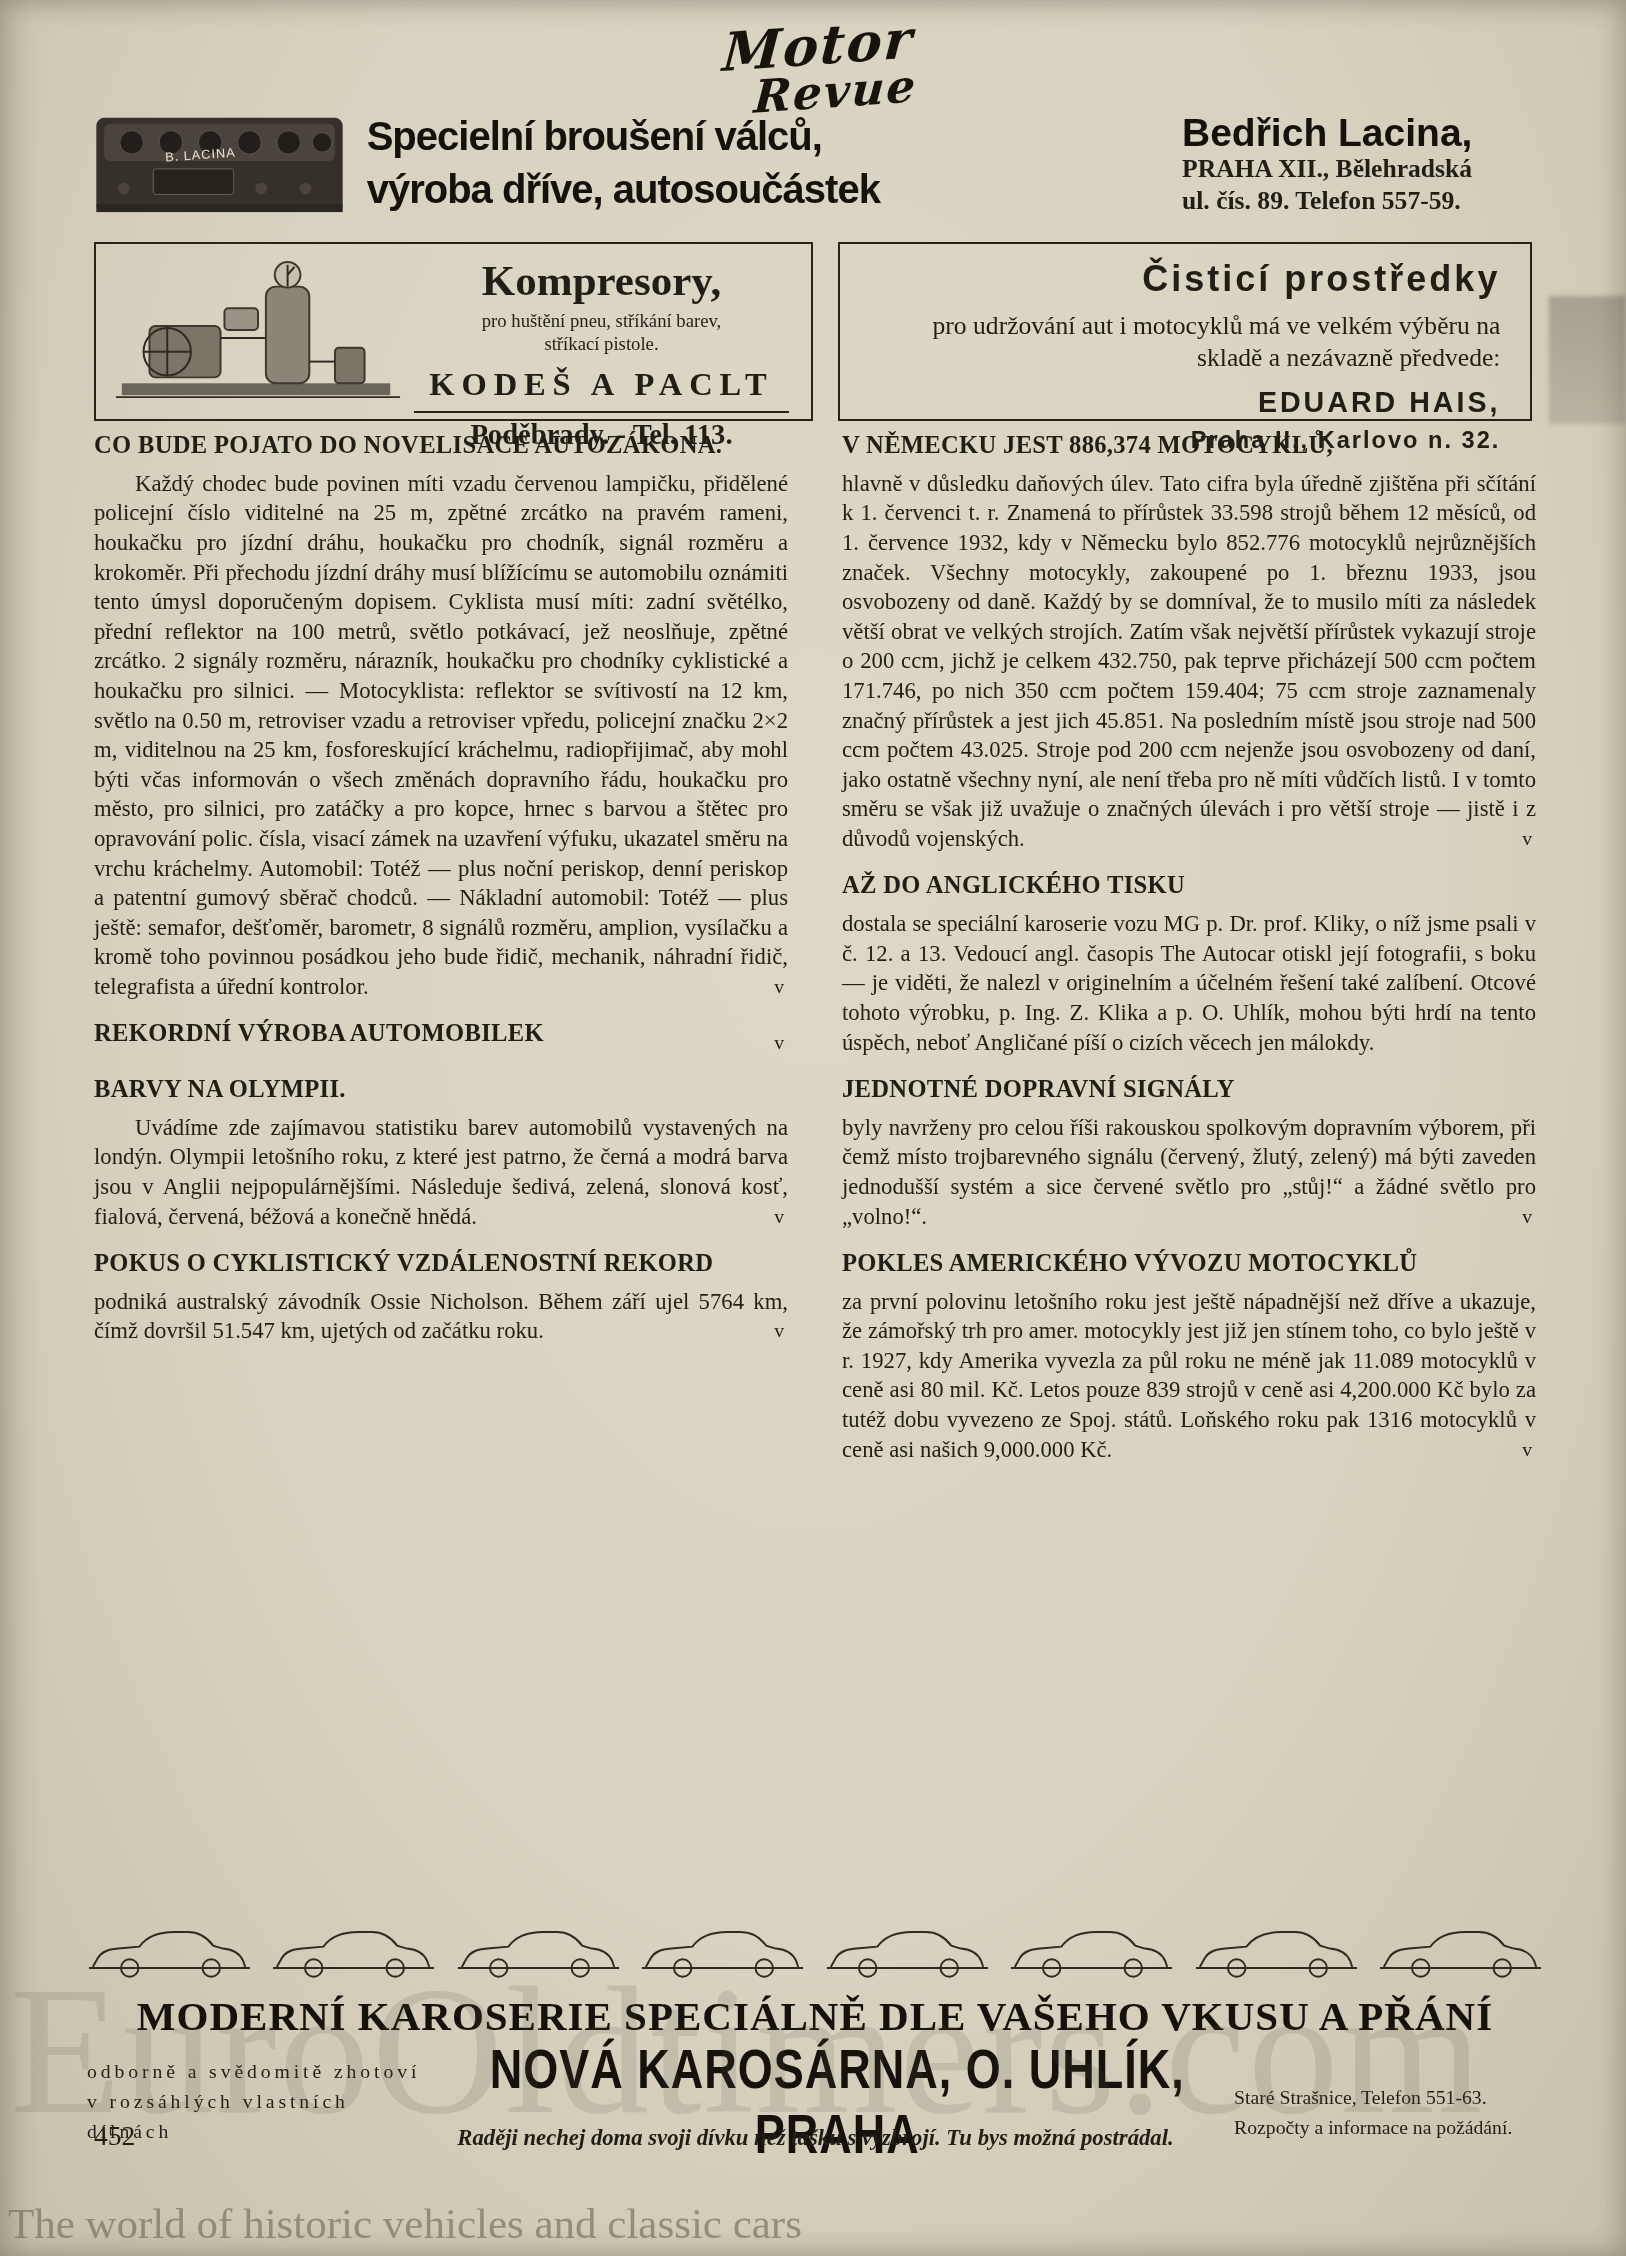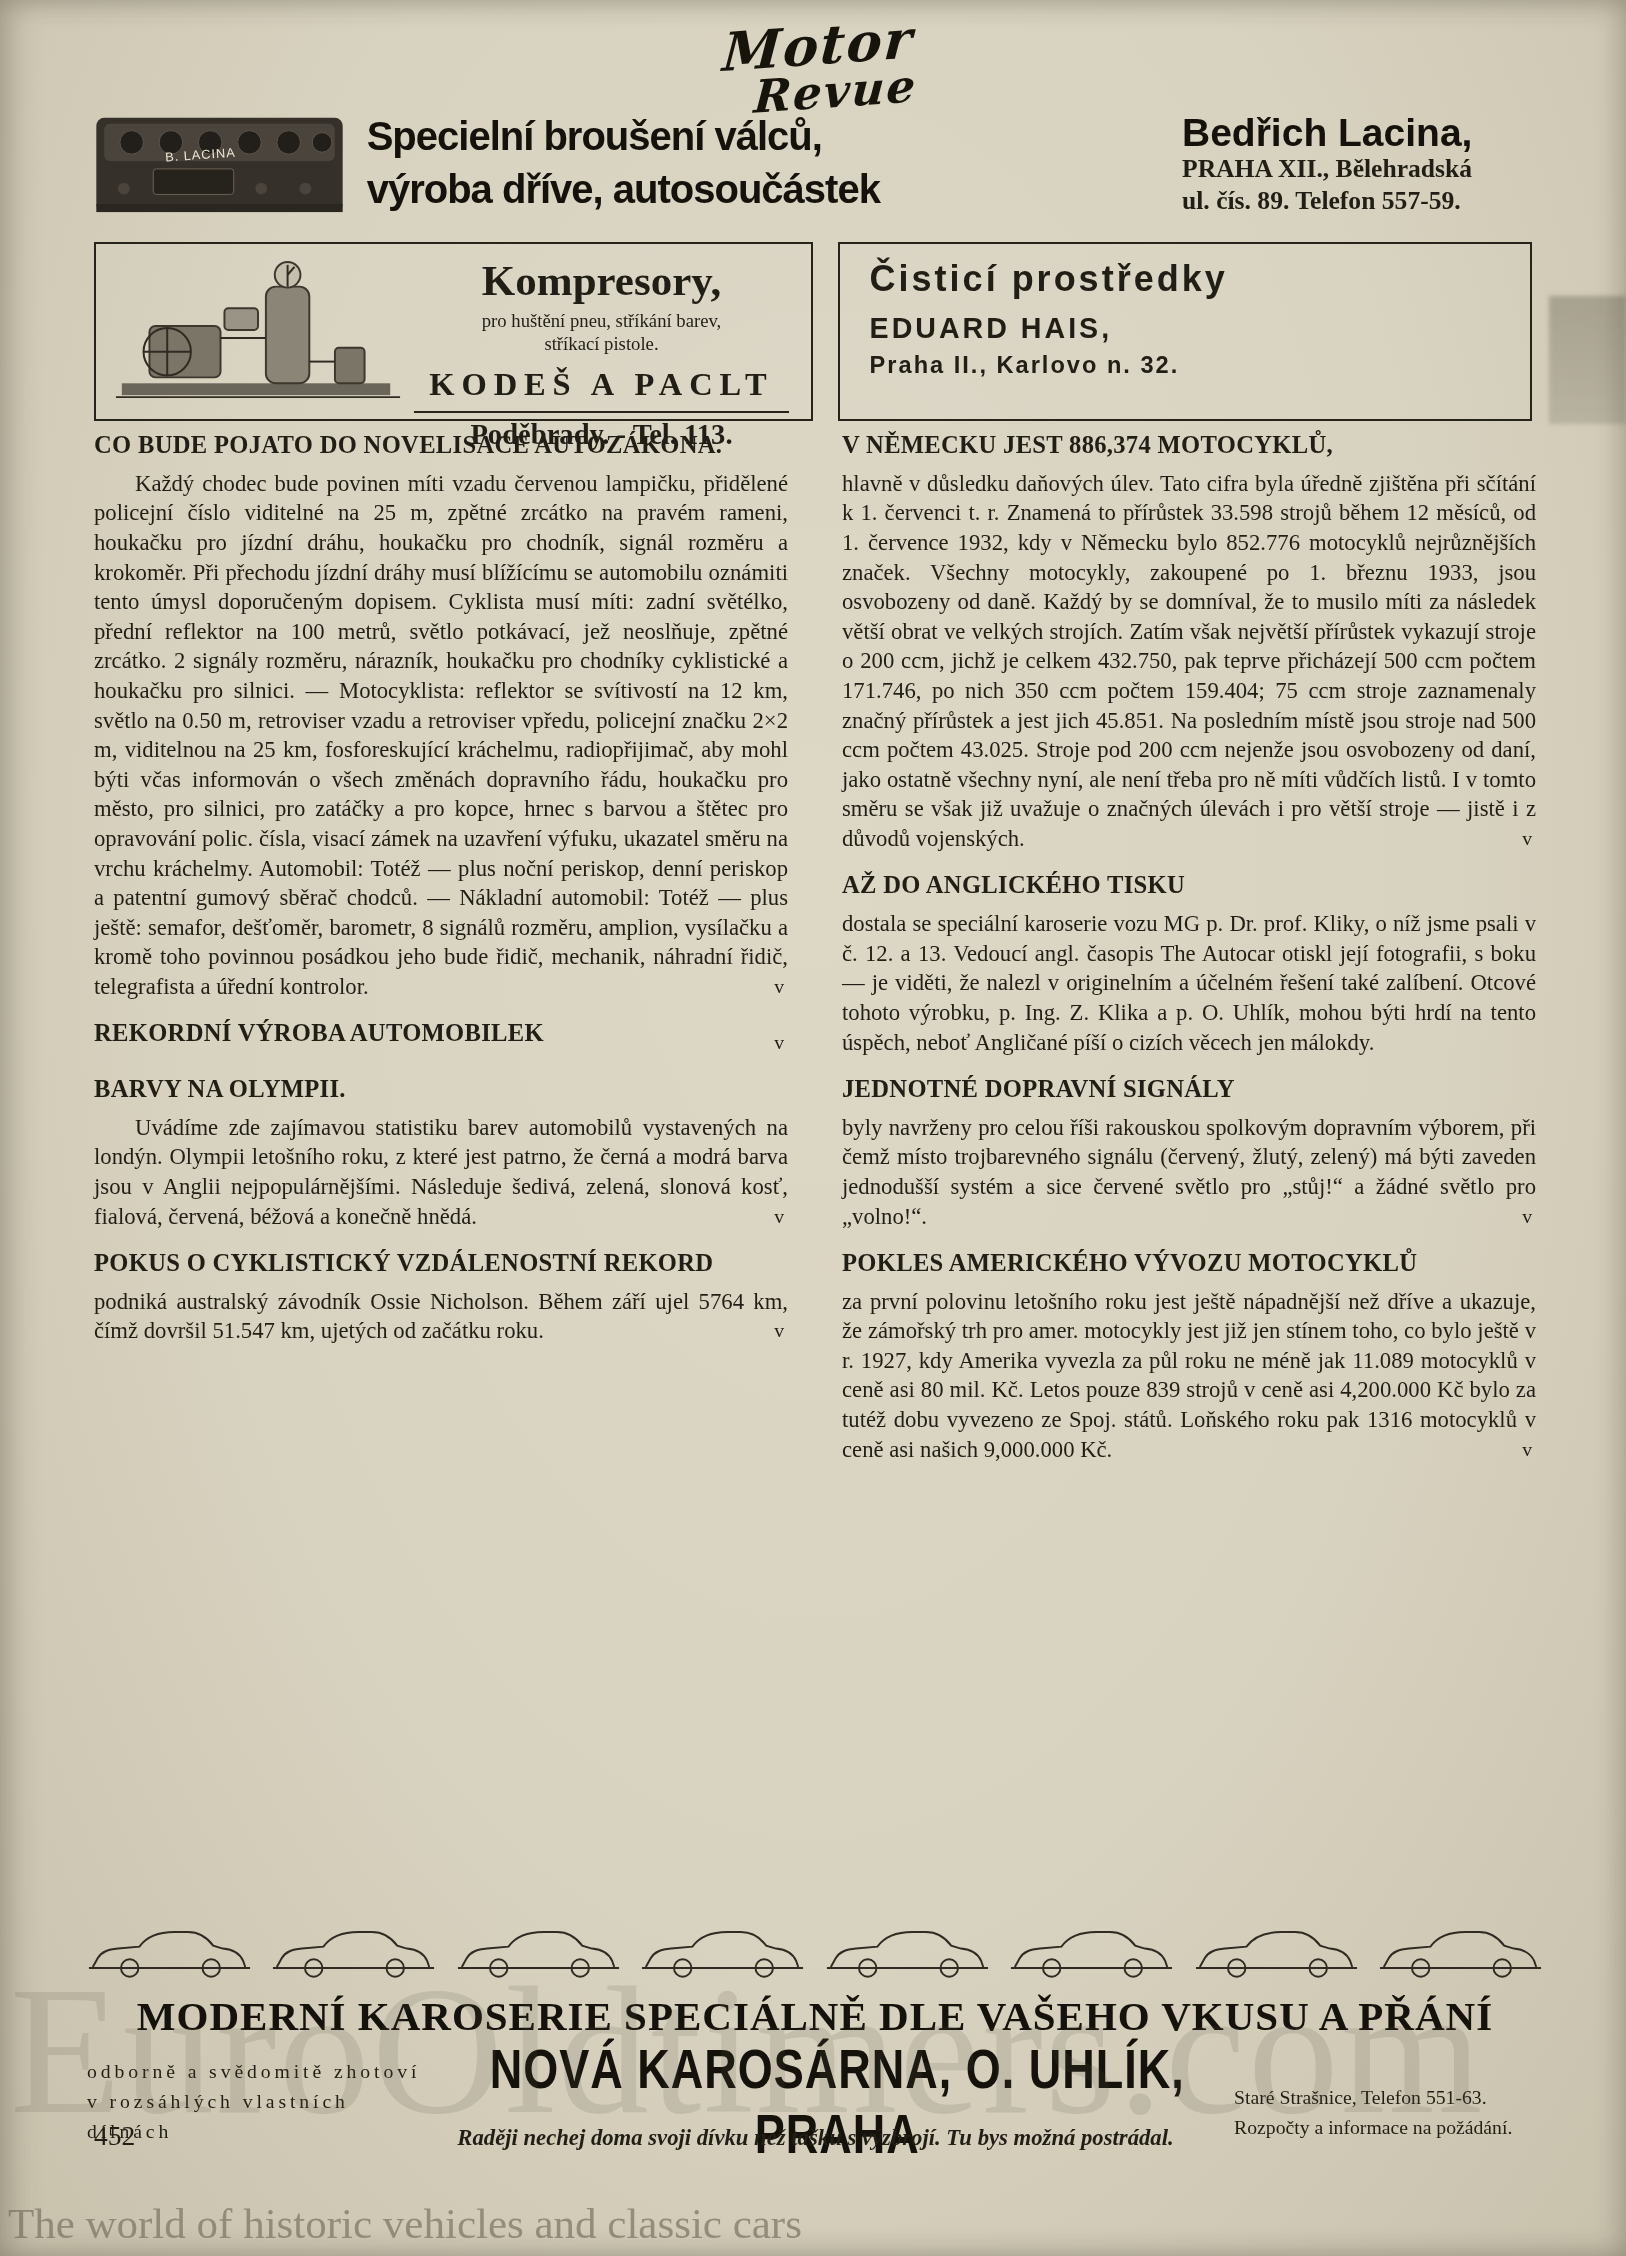--- a/index.html
+++ b/index.html
@@ -34,21 +34,21 @@
   .ad-row { position: absolute; left: 94px; top: 242px; width: 1443px; height: 179px; display: flex; gap: 25px; }
   .box { border: 2px solid #26231b; height: 100%; background: rgba(255,255,255,0.04); }
   .box.kompresory { width: 719px; display: flex; padding: 7.9px 13.8px; }
   .compressor-img { width: 296px; flex: 0 0 auto; display: flex; align-items: center; }
   .komp-text { flex: 1 1 auto; text-align: center; padding-top: 3.9px; }
   .komp-title { font-family: "Liberation Serif", serif; font-weight: bold; font-size: 43px; }
   .komp-sub { font-size: 18.7px; line-height: 23.6px; margin-top: 3.9px; }
   .komp-co { font-size: 32.5px; letter-spacing: 6.9px; font-weight: 600; margin-top: 9.9px; }
   .komp-rule { border: 0; border-top: 2px solid #26231b; margin: 7.9px 7.9px 5.9px; }
   .komp-addr { font-size: 28.6px; font-weight: bold; }
-  .box.hais { width: 694px; text-align: left; padding: 13.8px 29.6px; }
+  .box.hais { width: 694px; text-align: right; padding: 13.8px 29.6px; }
   .hais-title { font-family: "Liberation Sans", sans-serif; font-weight: bold; font-size: 36px; letter-spacing: 3px; }
   .hais-body { font-size: 25.6px; line-height: 32.5px; margin-top: 9.9px; }
   .hais-co { font-family: "Liberation Sans", sans-serif; font-weight: bold; font-size: 28.6px; letter-spacing: 3px; margin-top: 11.8px; }
   .hais-addr { font-family: "Liberation Sans", sans-serif; font-weight: bold; font-size: 23.6px; letter-spacing: 2px; margin-top: 7.9px; }
   .bleed-artifact { position: absolute; right: 0; top: 296px; width: 77px; height: 128px; background: linear-gradient(180deg, rgba(70,64,52,.30), rgba(70,64,52,.18)); filter: blur(2px); }
 
   
   .columns { position: absolute; left: 94px; top: 431px; width: 1443px; display: flex; gap: 54px; }
   .col { width: 694px; }
   .art-title { font-size: 24.6px; font-weight: bold; letter-spacing: 0.3px; margin: 17.7px 0 9.9px; }
@@ -145,20 +145,21 @@
           <div>stříkací pistole.</div>
         </div>
         <div class="komp-co">KODEŠ A PACLT</div>
         <hr class="komp-rule">
         <div class="komp-addr">Poděbrady. - Tel. 113.</div>
       </div>
     </div>
 
     <div class="box hais">
       <div class="hais-title">Čisticí prostředky</div>
+      <div class="hais-body">pro udržování aut i motocyklů má ve velkém výběru na skladě a nezávazně předvede:</div>
       <div class="hais-co">EDUARD HAIS,</div>
       <div class="hais-addr">Praha II., Karlovo n. 32.</div>
     </div>
   </section>
 
   <div class="bleed-artifact"></div>
 
   <main class="columns">
     <div class="col">
       <article class="art">

